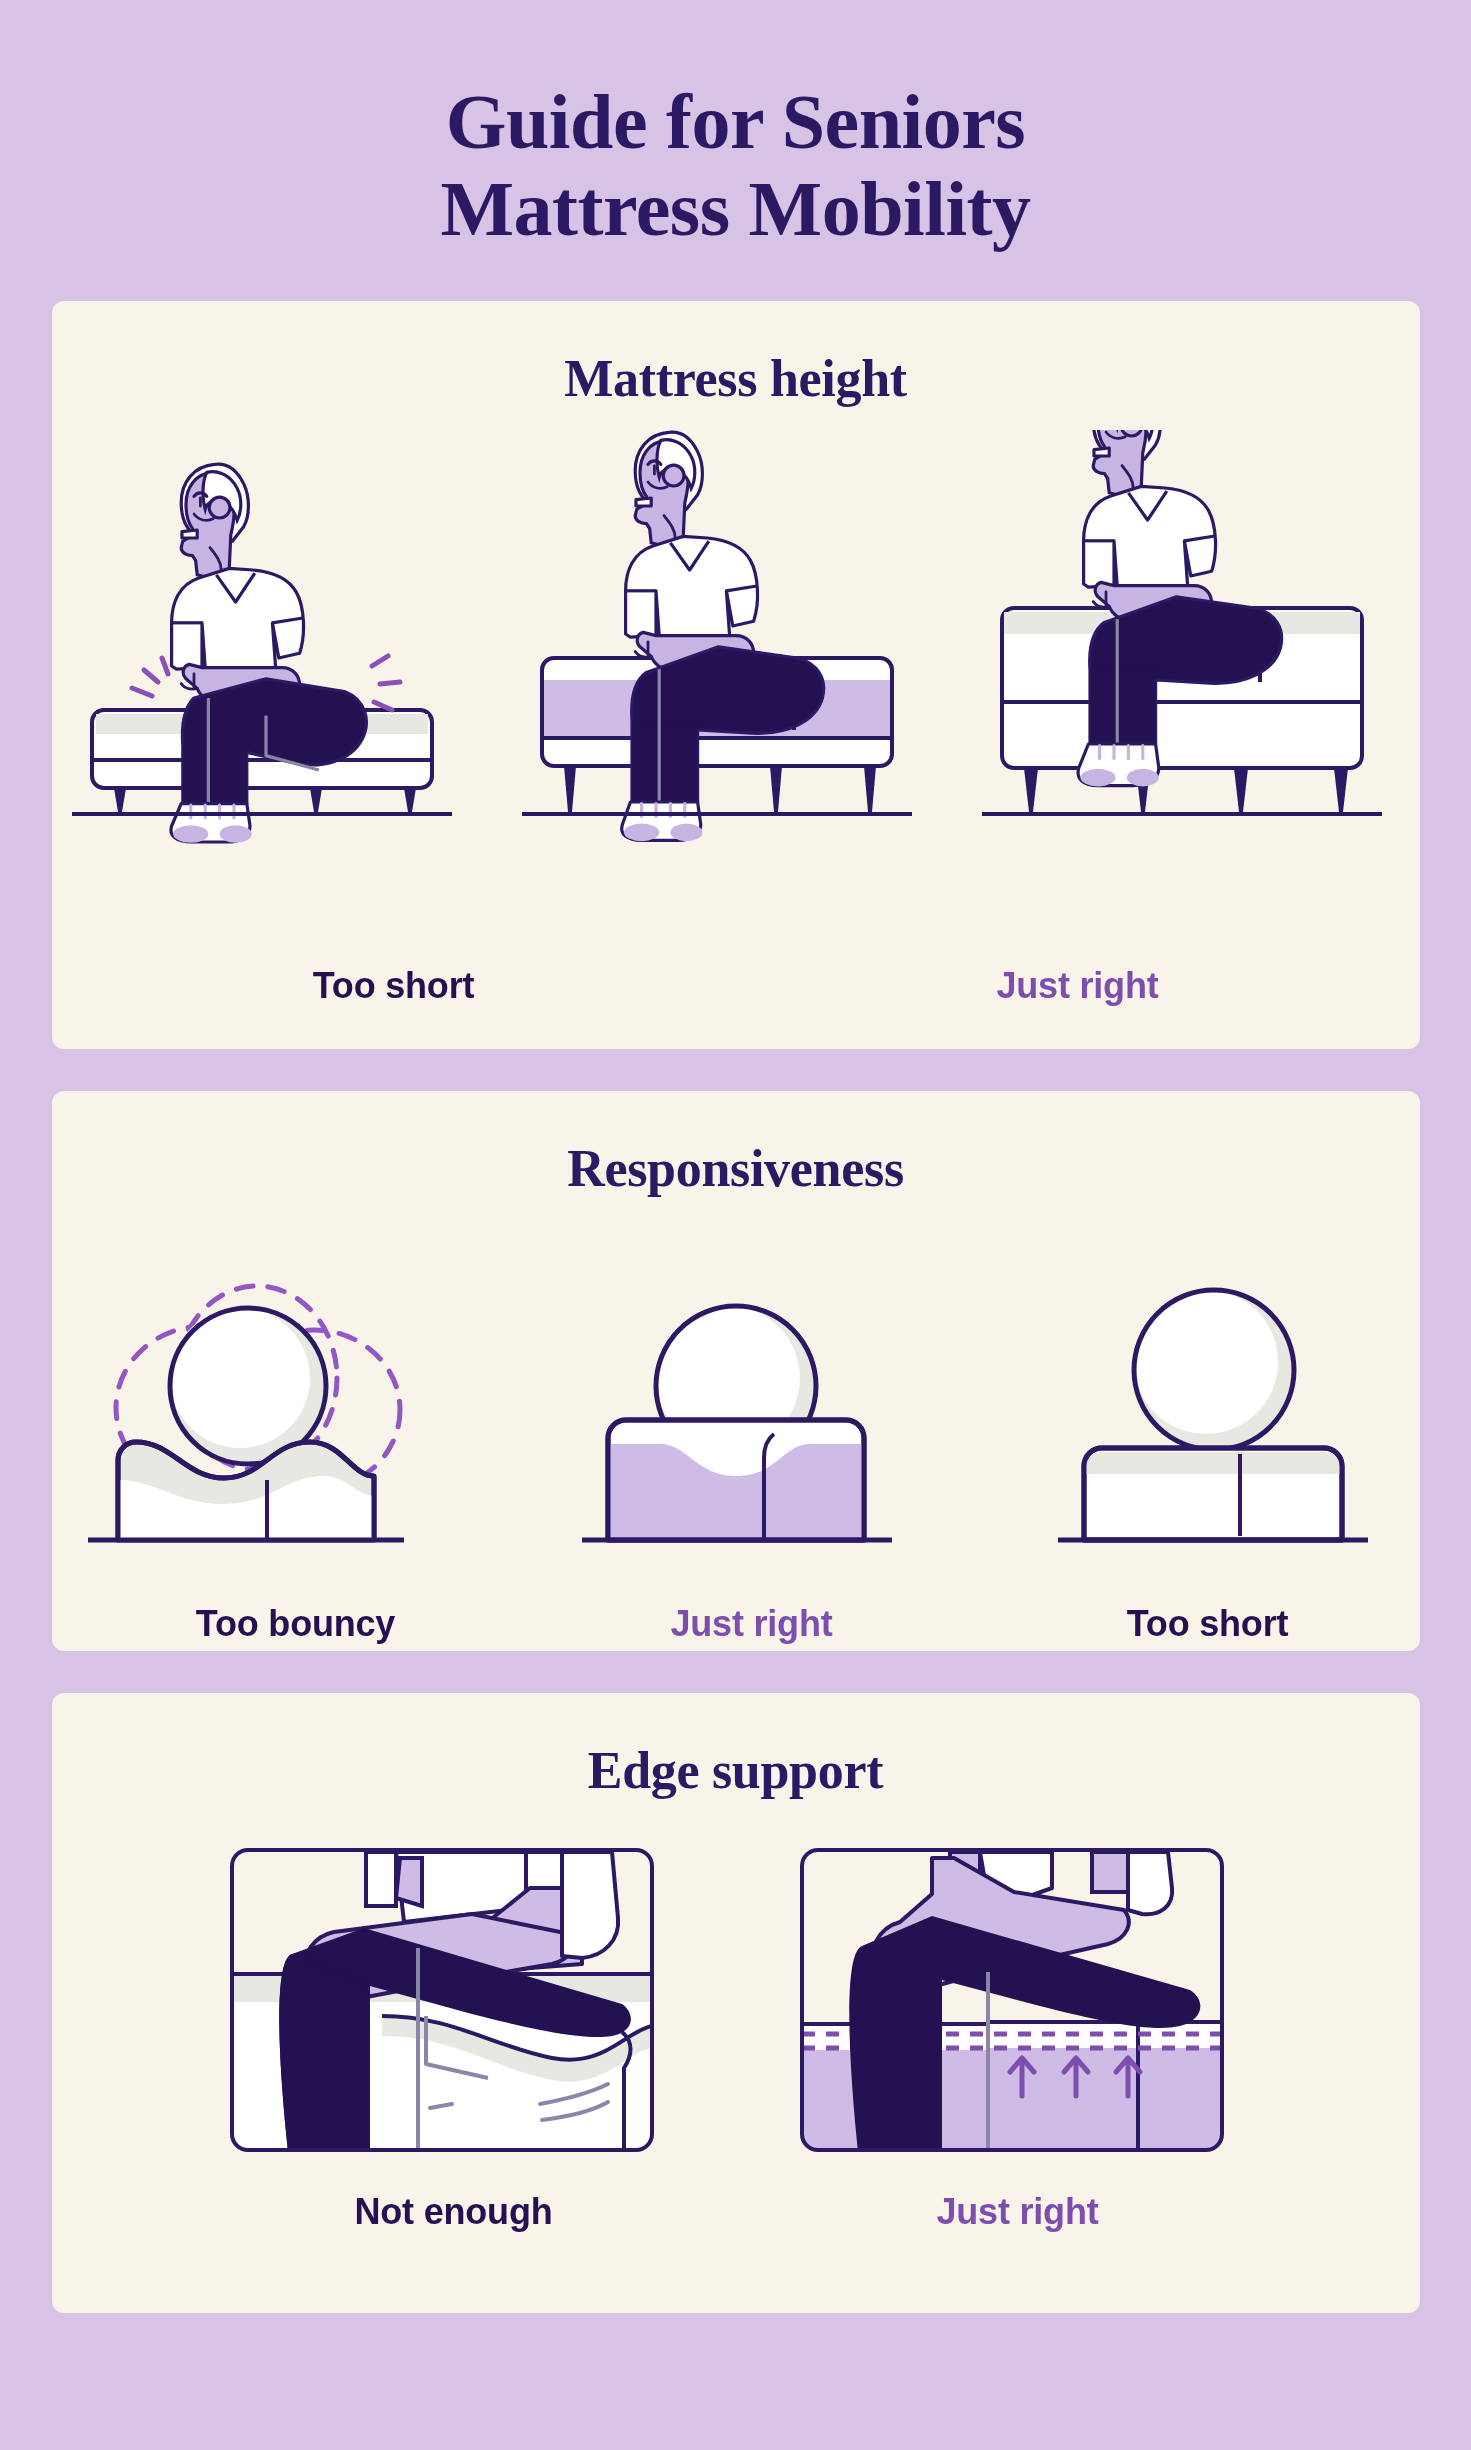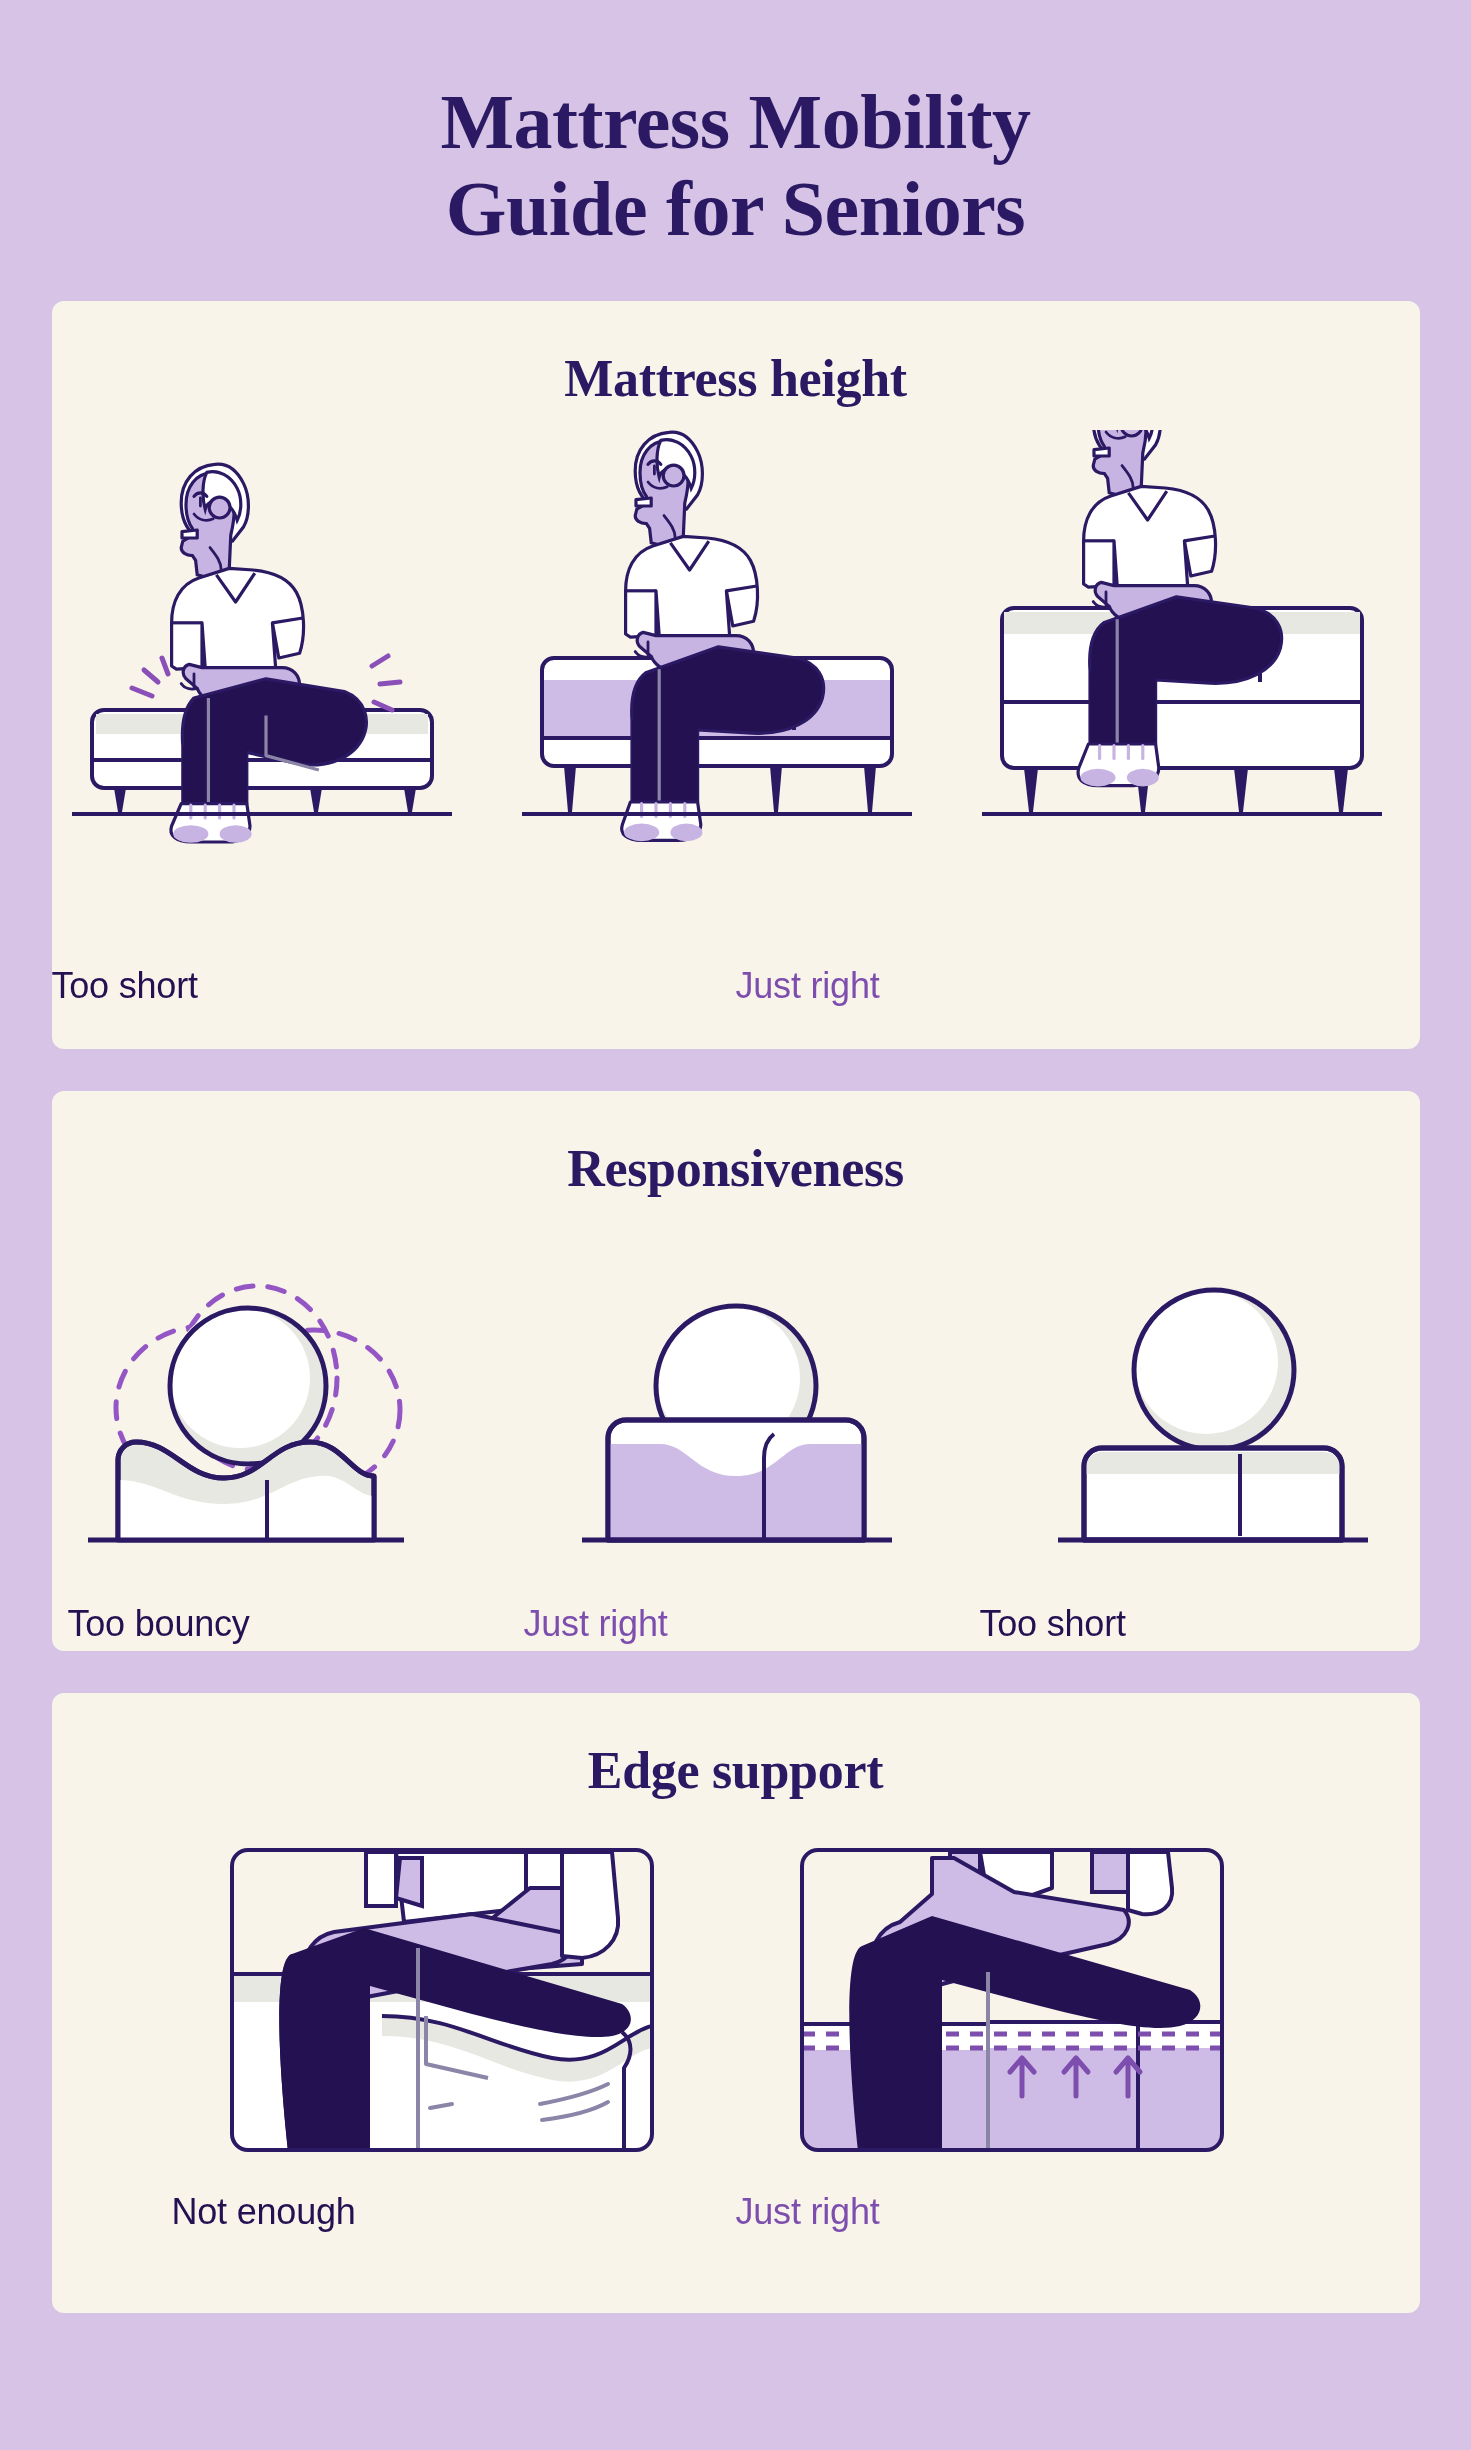--- a/index.html
+++ b/index.html
@@ -73,43 +73,43 @@
 
   
   .labels {
     display: flex;
     width: 100%;
     position: absolute;
     left: 0;
   }
   .labels .label {
     flex: 1;
-    text-align: left;
+    text-align: center;
     font-family: "Liberation Sans", sans-serif;
-    font-weight: normal;
+    font-weight: bold;
     font-size: 36px;
     color: #231152;
     letter-spacing: -0.2px;
   }
   .labels .label.good { color: #7D4EAE; }
 
   #labels-height { top: 664px; }
   #labels-resp   { top: 512px; margin-left: 16px; }
   #labels-edge   { top: 498px; }
 
   #labels-edge { padding: 0 120px; }
 </style>
 </head>
 <body>
 
 <div class="page">
 
   <h1 class="title">
+    <span class="line">Guide for Seniors</span>
     <span class="line">Mattress Mobility</span>
-    <span class="line">Guide for Seniors</span>
   </h1>
 
   <section class="card" id="card-height">
     <div class="card-heading">Mattress height</div>
 
     <div class="illus" style="height:500px;margin-top:22px;">
       <svg viewBox="0 0 1368 500" preserveAspectRatio="xMidYMid meet">
         <defs>
           <g id="senior">
 

